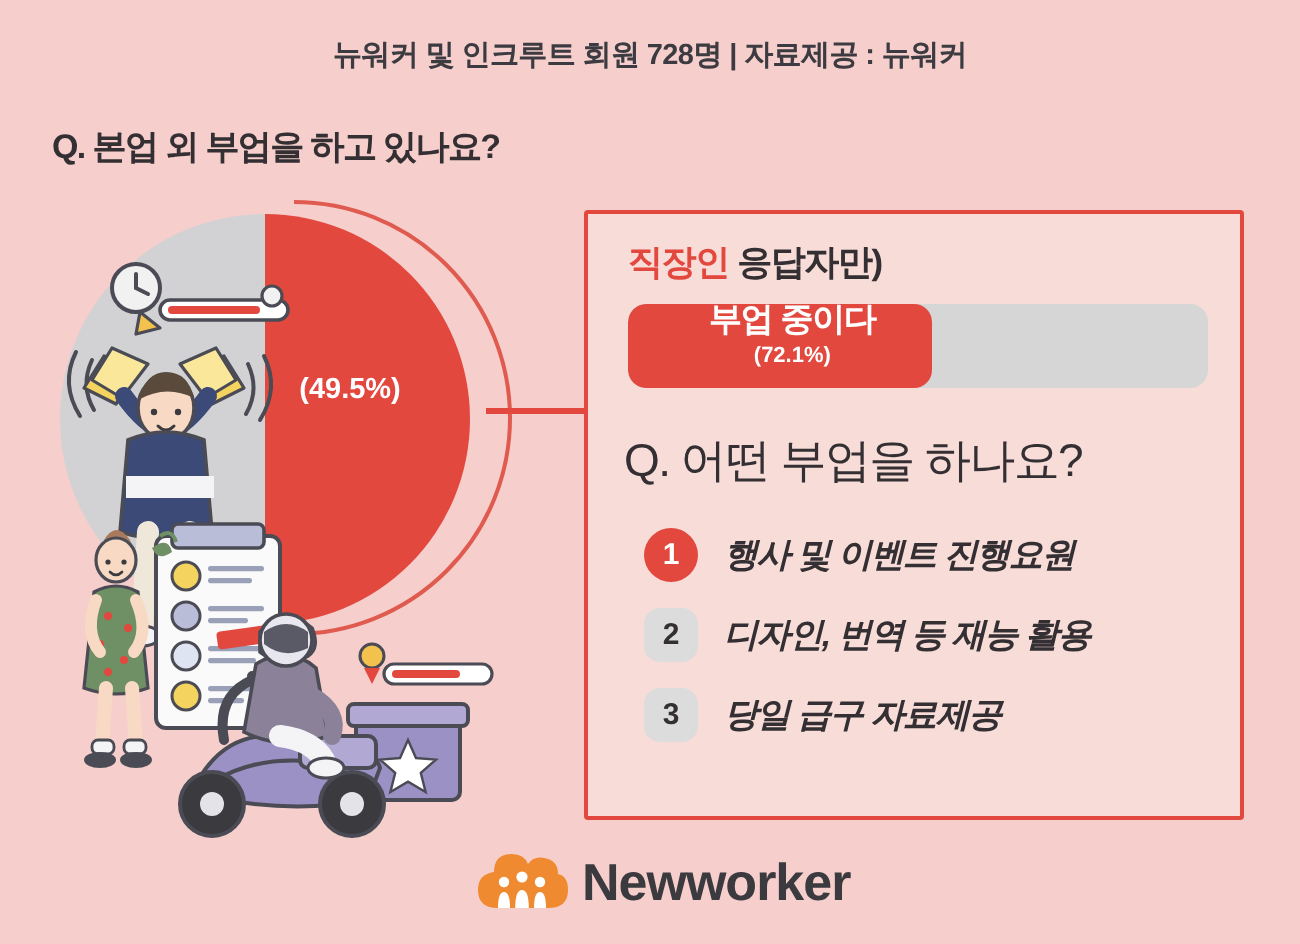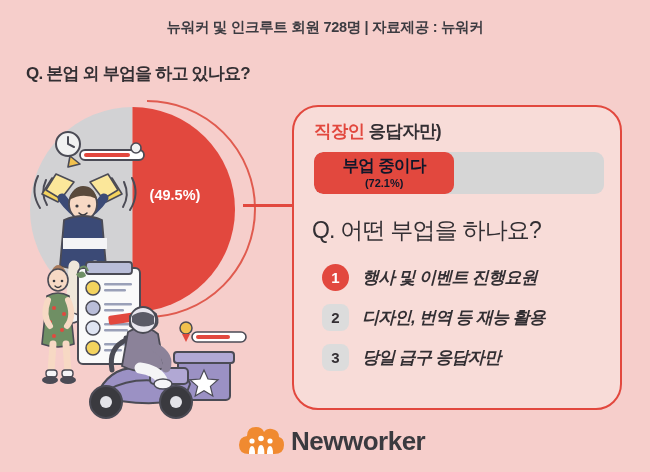--- a/index.html
+++ b/index.html
@@ -49,38 +49,39 @@
 
   
   .connector{position:absolute;left:243px;top:203.5px;width:56px;height:3px;background:#e2483e;}
 
   
   .illus{position:absolute;left:0;top:120px;width:250px;height:300px;}
 
   
   .panel{
     position:absolute;left:292px;top:105px;width:330px;height:305px;
-    border:2.5px solid #e2483e;border-radius:26px;background:#f8dcd8;
+    border:2.5px solid #e2483e;border-radius:2px;background:#f8dcd8;
     box-sizing:border-box;
   }
   .panel-head{
     position:absolute;left:20px;top:12px;font-size:17.5px;font-weight:800;
     letter-spacing:-.7px;white-space:nowrap;
   }
   .panel-head .hl{color:#e2483e;}
   .panel-head .rest{color:#332f33;}
 
   .bar-track{
     position:absolute;left:20px;top:45px;width:290px;height:42px;
     background:#d6d6d6;border-radius:9px;overflow:hidden;
   }
   .bar-fill{
     position:absolute;left:0;top:0;height:42px;background:#e2483e;border-radius:9px;
-    display:flex;flex-direction:column;align-items:center;justify-content:center;
-    color:#0f172a;
+    display:flex;flex-direction:column;align-items:center;
+    color:#ffffff;
+    padding-left:12px;
   }
   .bar-fill .bf-name{font-size:16.5px;font-weight:800;letter-spacing:-.6px;line-height:1;}
   .bar-fill .bf-val{font-size:11px;font-weight:800;margin-top:3px;}
 
   .sub-question{
     position:absolute;left:18px;top:108px;font-size:23px;font-weight:400;
     color:#332f33;letter-spacing:-.8px;white-space:nowrap;
   }
 
   .rank-list{position:absolute;left:28px;top:150px;width:290px;}
@@ -263,21 +264,21 @@
         <div class="rank-item">
           <div class="rank-badge first">1</div>
           <div class="rank-text">행사 및 이벤트 진행요원</div>
         </div>
         <div class="rank-item">
           <div class="rank-badge other">2</div>
           <div class="rank-text">디자인, 번역 등 재능 활용</div>
         </div>
         <div class="rank-item">
           <div class="rank-badge other">3</div>
-          <div class="rank-text">당일 급구 응답자만</div>
+          <div class="rank-text">당일 급구 자료제공</div>
         </div>
       </div>
   </div>
 
   <div class="logo">
     <svg width="46" height="34" viewBox="0 0 46 34">
       <path d="M11 30 q-10 0 -10 -9 q0 -8 8 -9 q0 -9 9 -9 q6 0 8 5 q3 -4 8 -3 q7 1 7 8 q5 1 5 8 q0 9 -10 9z" fill="#f08a30"></path>
       <g fill="#fff">
         <circle cx="14" cy="17" r="2.6"></circle>
           <path d="M11 30 q0 -8 3 -8 q3 0 3 8z"></path>

